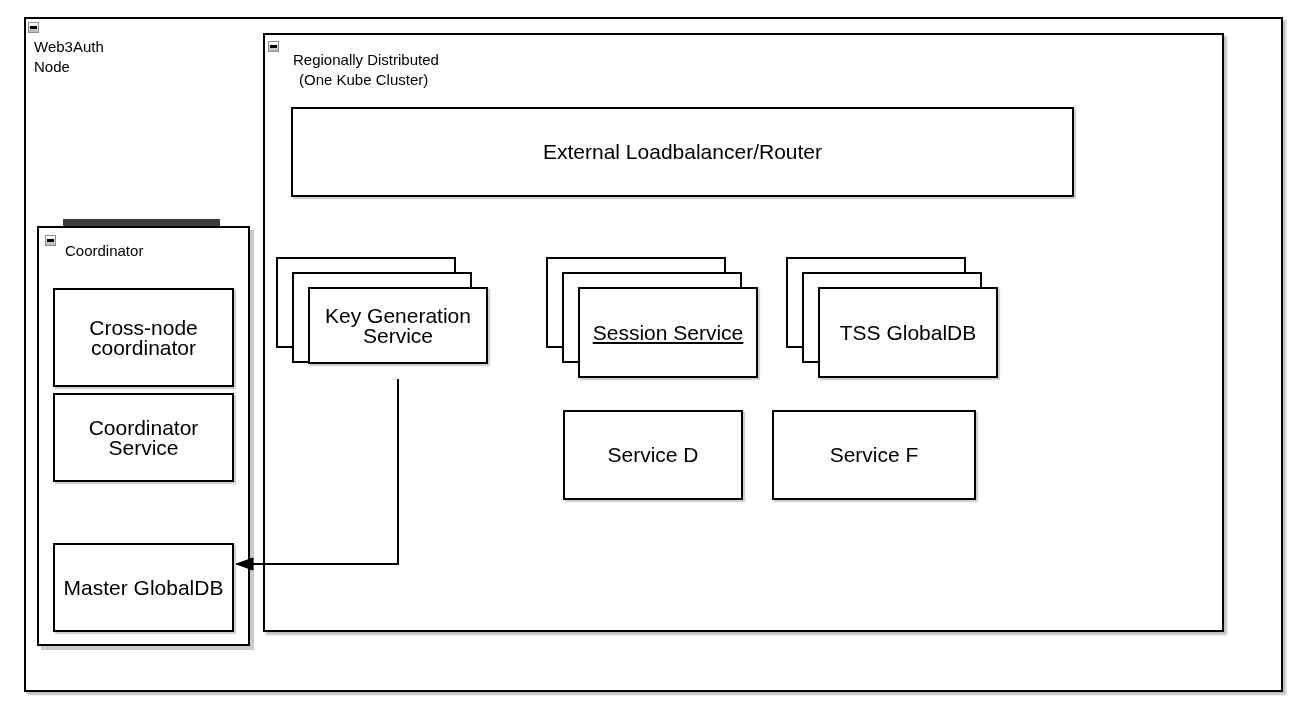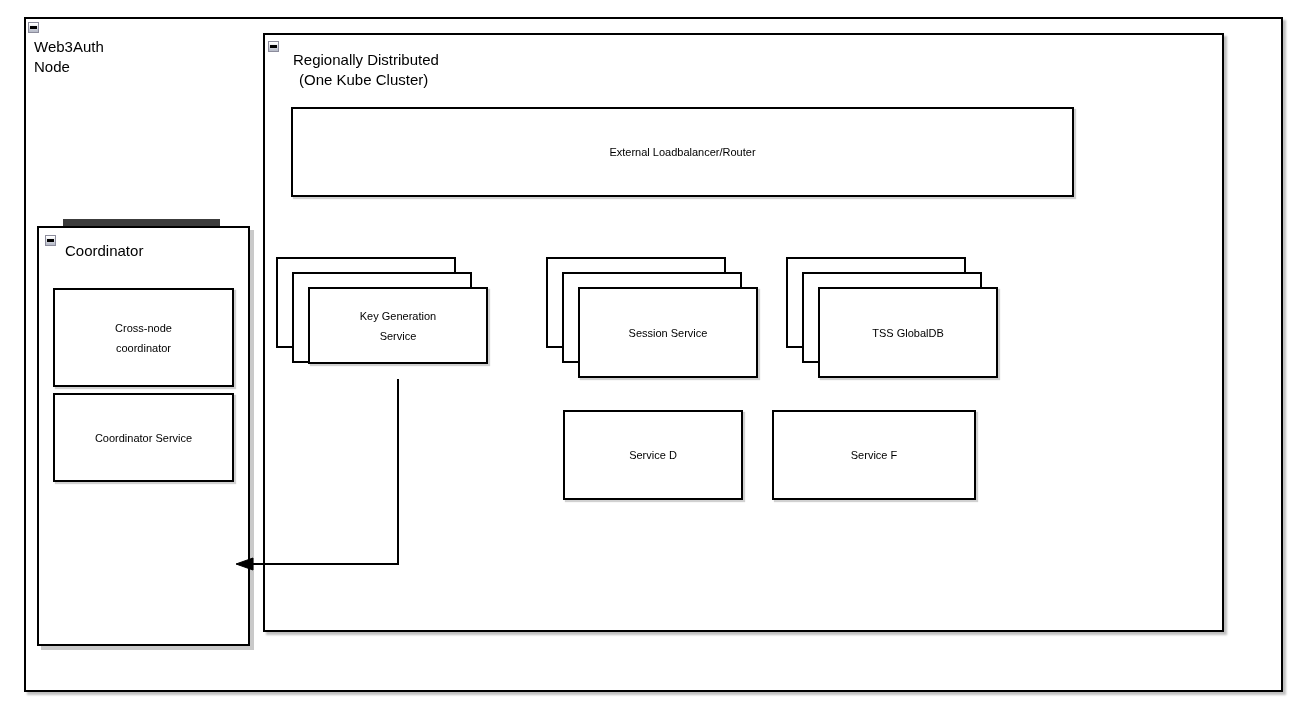--- a/index.html
+++ b/index.html
@@ -2,21 +2,21 @@
 <html><head>
 <meta charset="utf-8">
 <style>
   html,body { margin:0; padding:0; background:#ffffff; }
   .canvas {
     position:relative; width:1302px; height:708px; background:#ffffff;
     font-family:"Liberation Sans", sans-serif; color:#000; overflow:hidden;
   }
   .rect { position:absolute; background:#ffffff; border:2px solid #000; box-sizing:border-box; }
   .node { display:flex; flex-direction:column; align-items:center; justify-content:center;
-          text-align:center; font-size:11px; line-height:20px; }
+          text-align:center; font-size:21px; line-height:20px; }
   .shadow-sm { box-shadow:2px 2px 1px rgba(0,0,0,0.18); }
   .shadow-lg { box-shadow:3px 3px 2px rgba(0,0,0,0.25); }
   .coord-shadow { box-shadow:4px 4px 0 #c9c9c9; }
   .label { position:absolute; font-size:15px; line-height:20px; white-space:nowrap; }
   .label.center { }
   .collapse { position:absolute; width:11px; height:11px; box-sizing:border-box;
               border:1px solid #8c8c9c; background:linear-gradient(#ffffff 10%, #b9bdca 90%); }
   .collapse .bar { position:absolute; left:1px; right:1px; top:3px; height:3px; background:#000; }
   .dark-bar { position:absolute; left:63px; top:219px; width:157px; height:8px; background:#3c3c3c; }
   .edge-svg { position:absolute; left:0; top:0; pointer-events:none; z-index:9; }
@@ -52,35 +52,38 @@
   </div>
   <div class="label z4" style="left:65px; top:241px;">Coordinator</div>
 
   <div class="rect node shadow-sm z4 lines" style="left:53px; top:288px; width:181px; height:99px;">
     <span>Cross-node</span>
     <span>coordinator</span>
   </div>
   <div class="rect node shadow-sm z4" style="left:53px; top:393px; width:181px; height:89px;">
     <span>Coordinator Service</span>
   </div>
+  <div class="rect node shadow-sm z4" style="left:53px; top:543px; width:181px; height:89px;">
+    <span>Master GlobalDB</span>
+  </div>
 
   <div class="rect node shadow-sm z4" style="left:291px; top:107px; width:783px; height:90px;">
     <span>External Loadbalancer/Router</span>
   </div>
 
   <div class="rect z4" style="left:276px; top:257px; width:180px; height:91px;"></div>
   <div class="rect z4" style="left:292px; top:272px; width:180px; height:91px;"></div>
   <div class="rect node shadow-sm z5 lines" style="left:308px; top:287px; width:180px; height:77px;">
     <span>Key Generation</span>
     <span>Service</span>
   </div>
 
   <div class="rect z4" style="left:546px; top:257px; width:180px; height:91px;"></div>
   <div class="rect z4" style="left:562px; top:272px; width:180px; height:91px;"></div>
-  <div class="rect node shadow-sm z5" style="left:578px; top:287px; width:180px; height:91px;">
+  <div class="rect node shadow-sm z5" style="left:578px; top:287px; width:180px; height:91px;text-decoration:underline;">
     <span>Session Service</span>
   </div>
 
   <div class="rect z4" style="left:786px; top:257px; width:180px; height:91px;"></div>
   <div class="rect z4" style="left:802px; top:272px; width:180px; height:91px;"></div>
   <div class="rect node shadow-sm z5" style="left:818px; top:287px; width:180px; height:91px;">
     <span>TSS GlobalDB</span>
   </div>
 
   <div class="rect node shadow-sm z4" style="left:563px; top:410px; width:180px; height:90px;">

